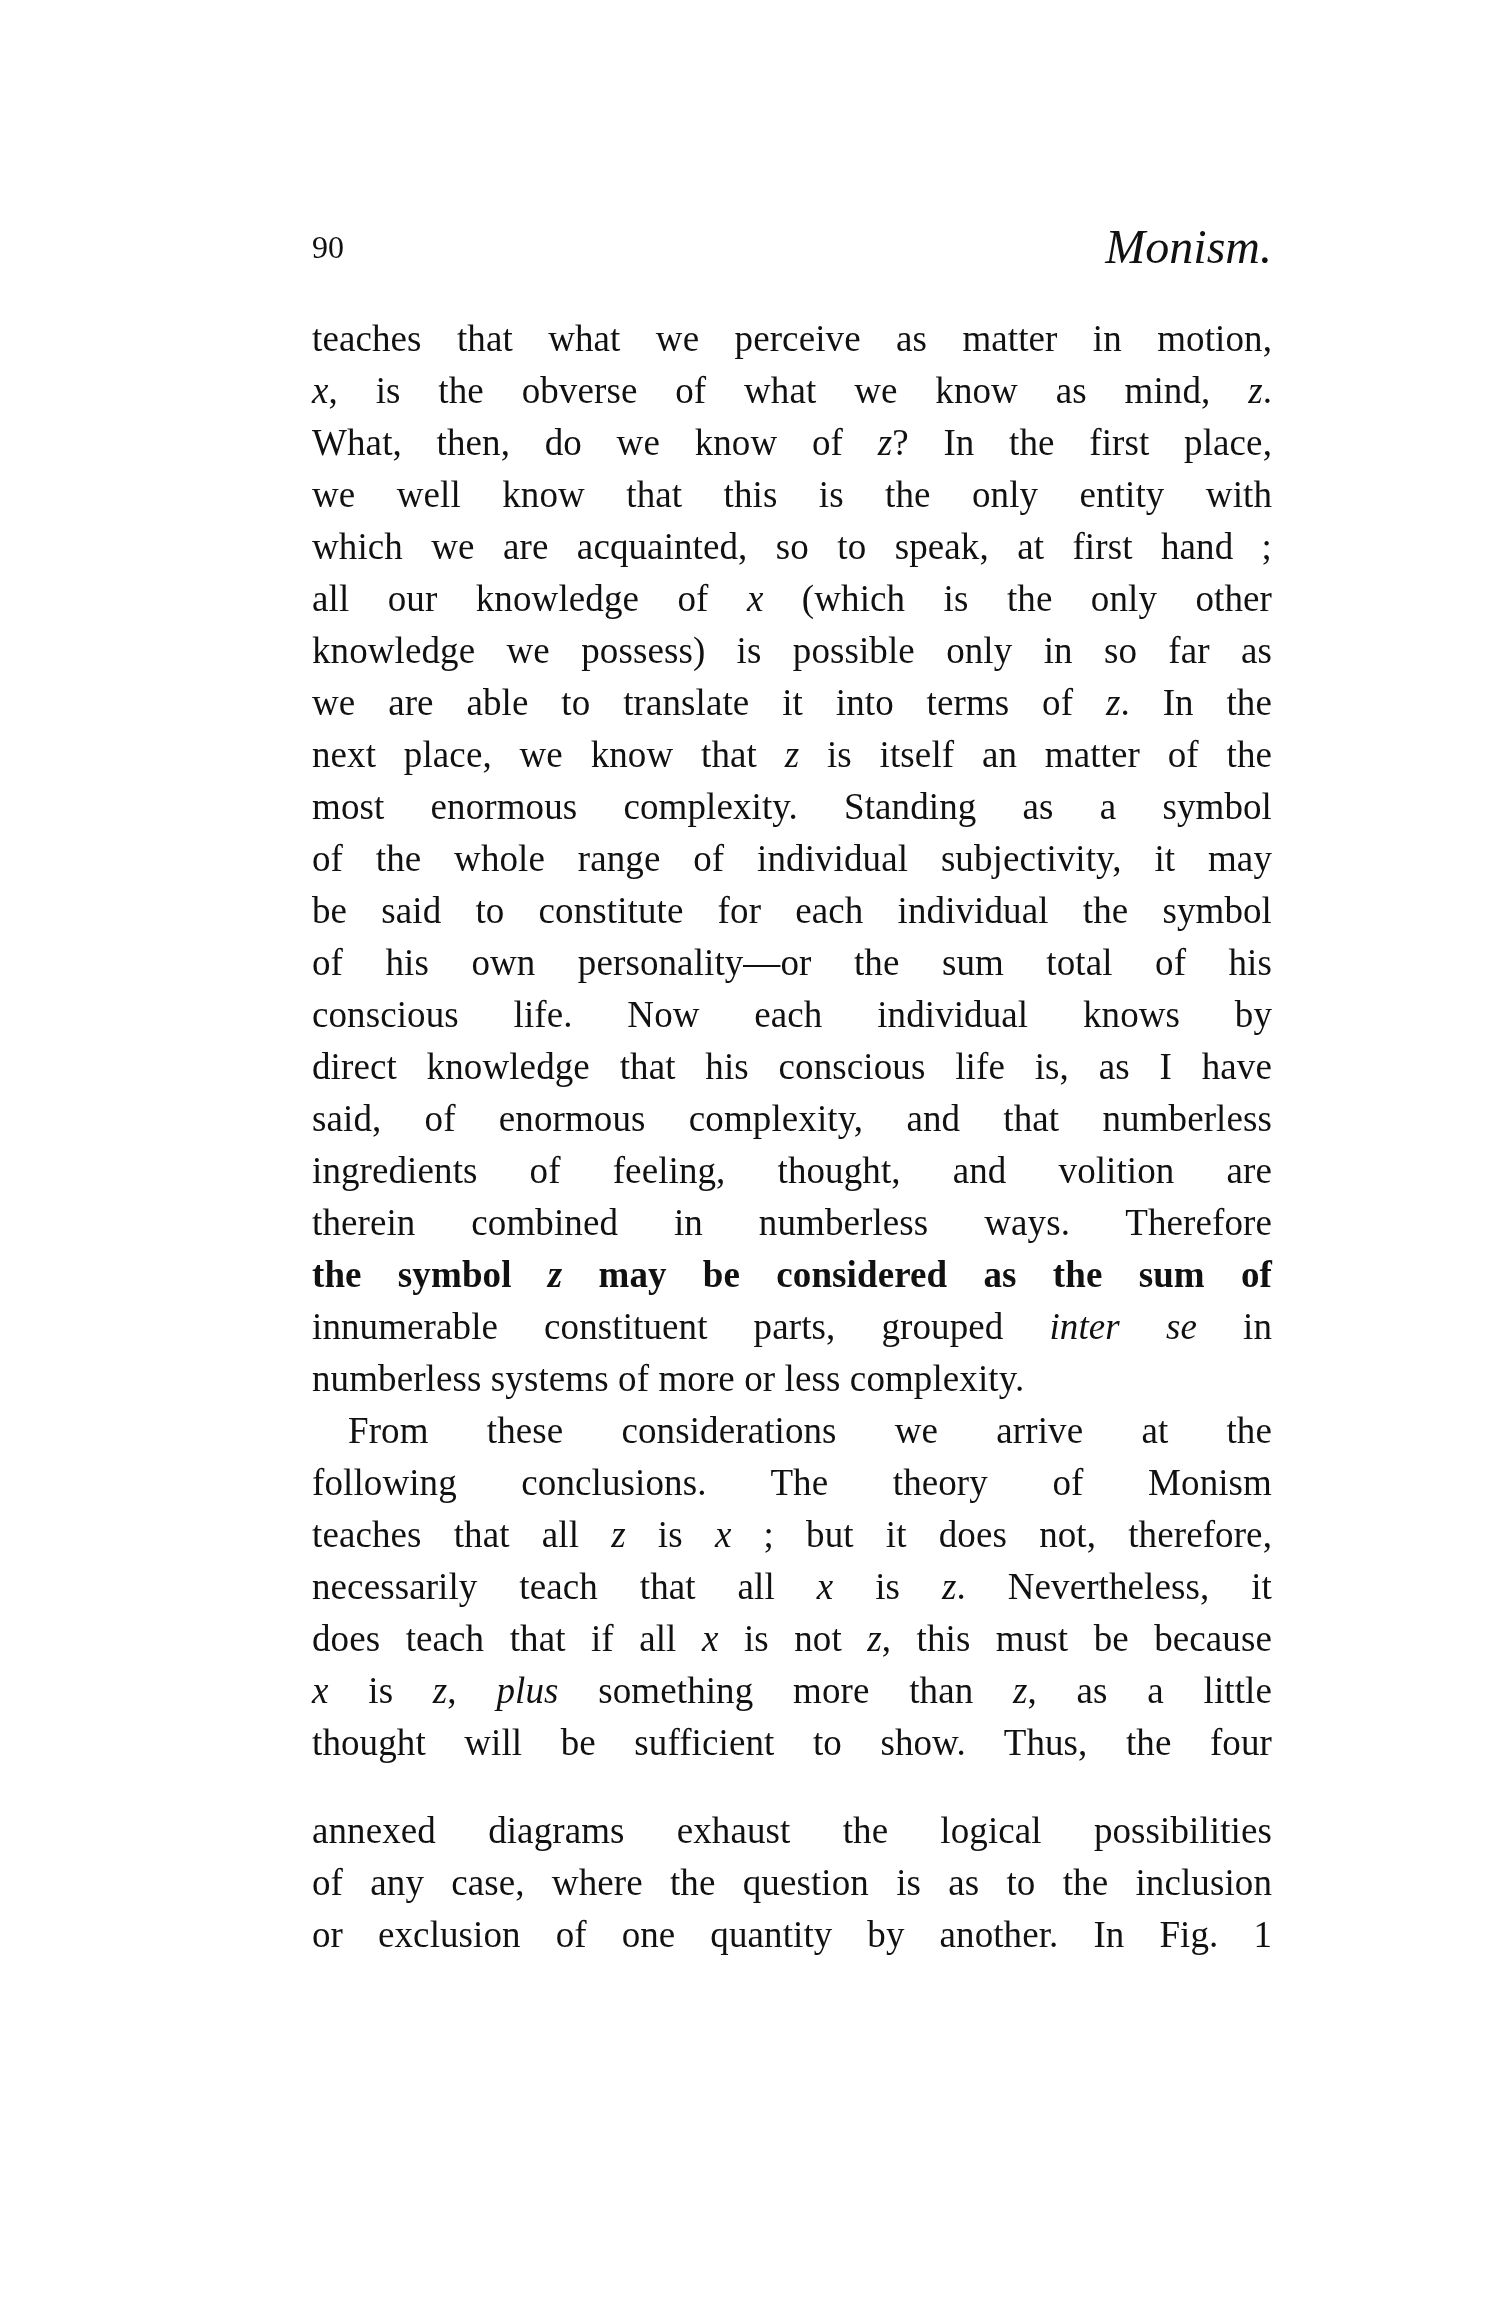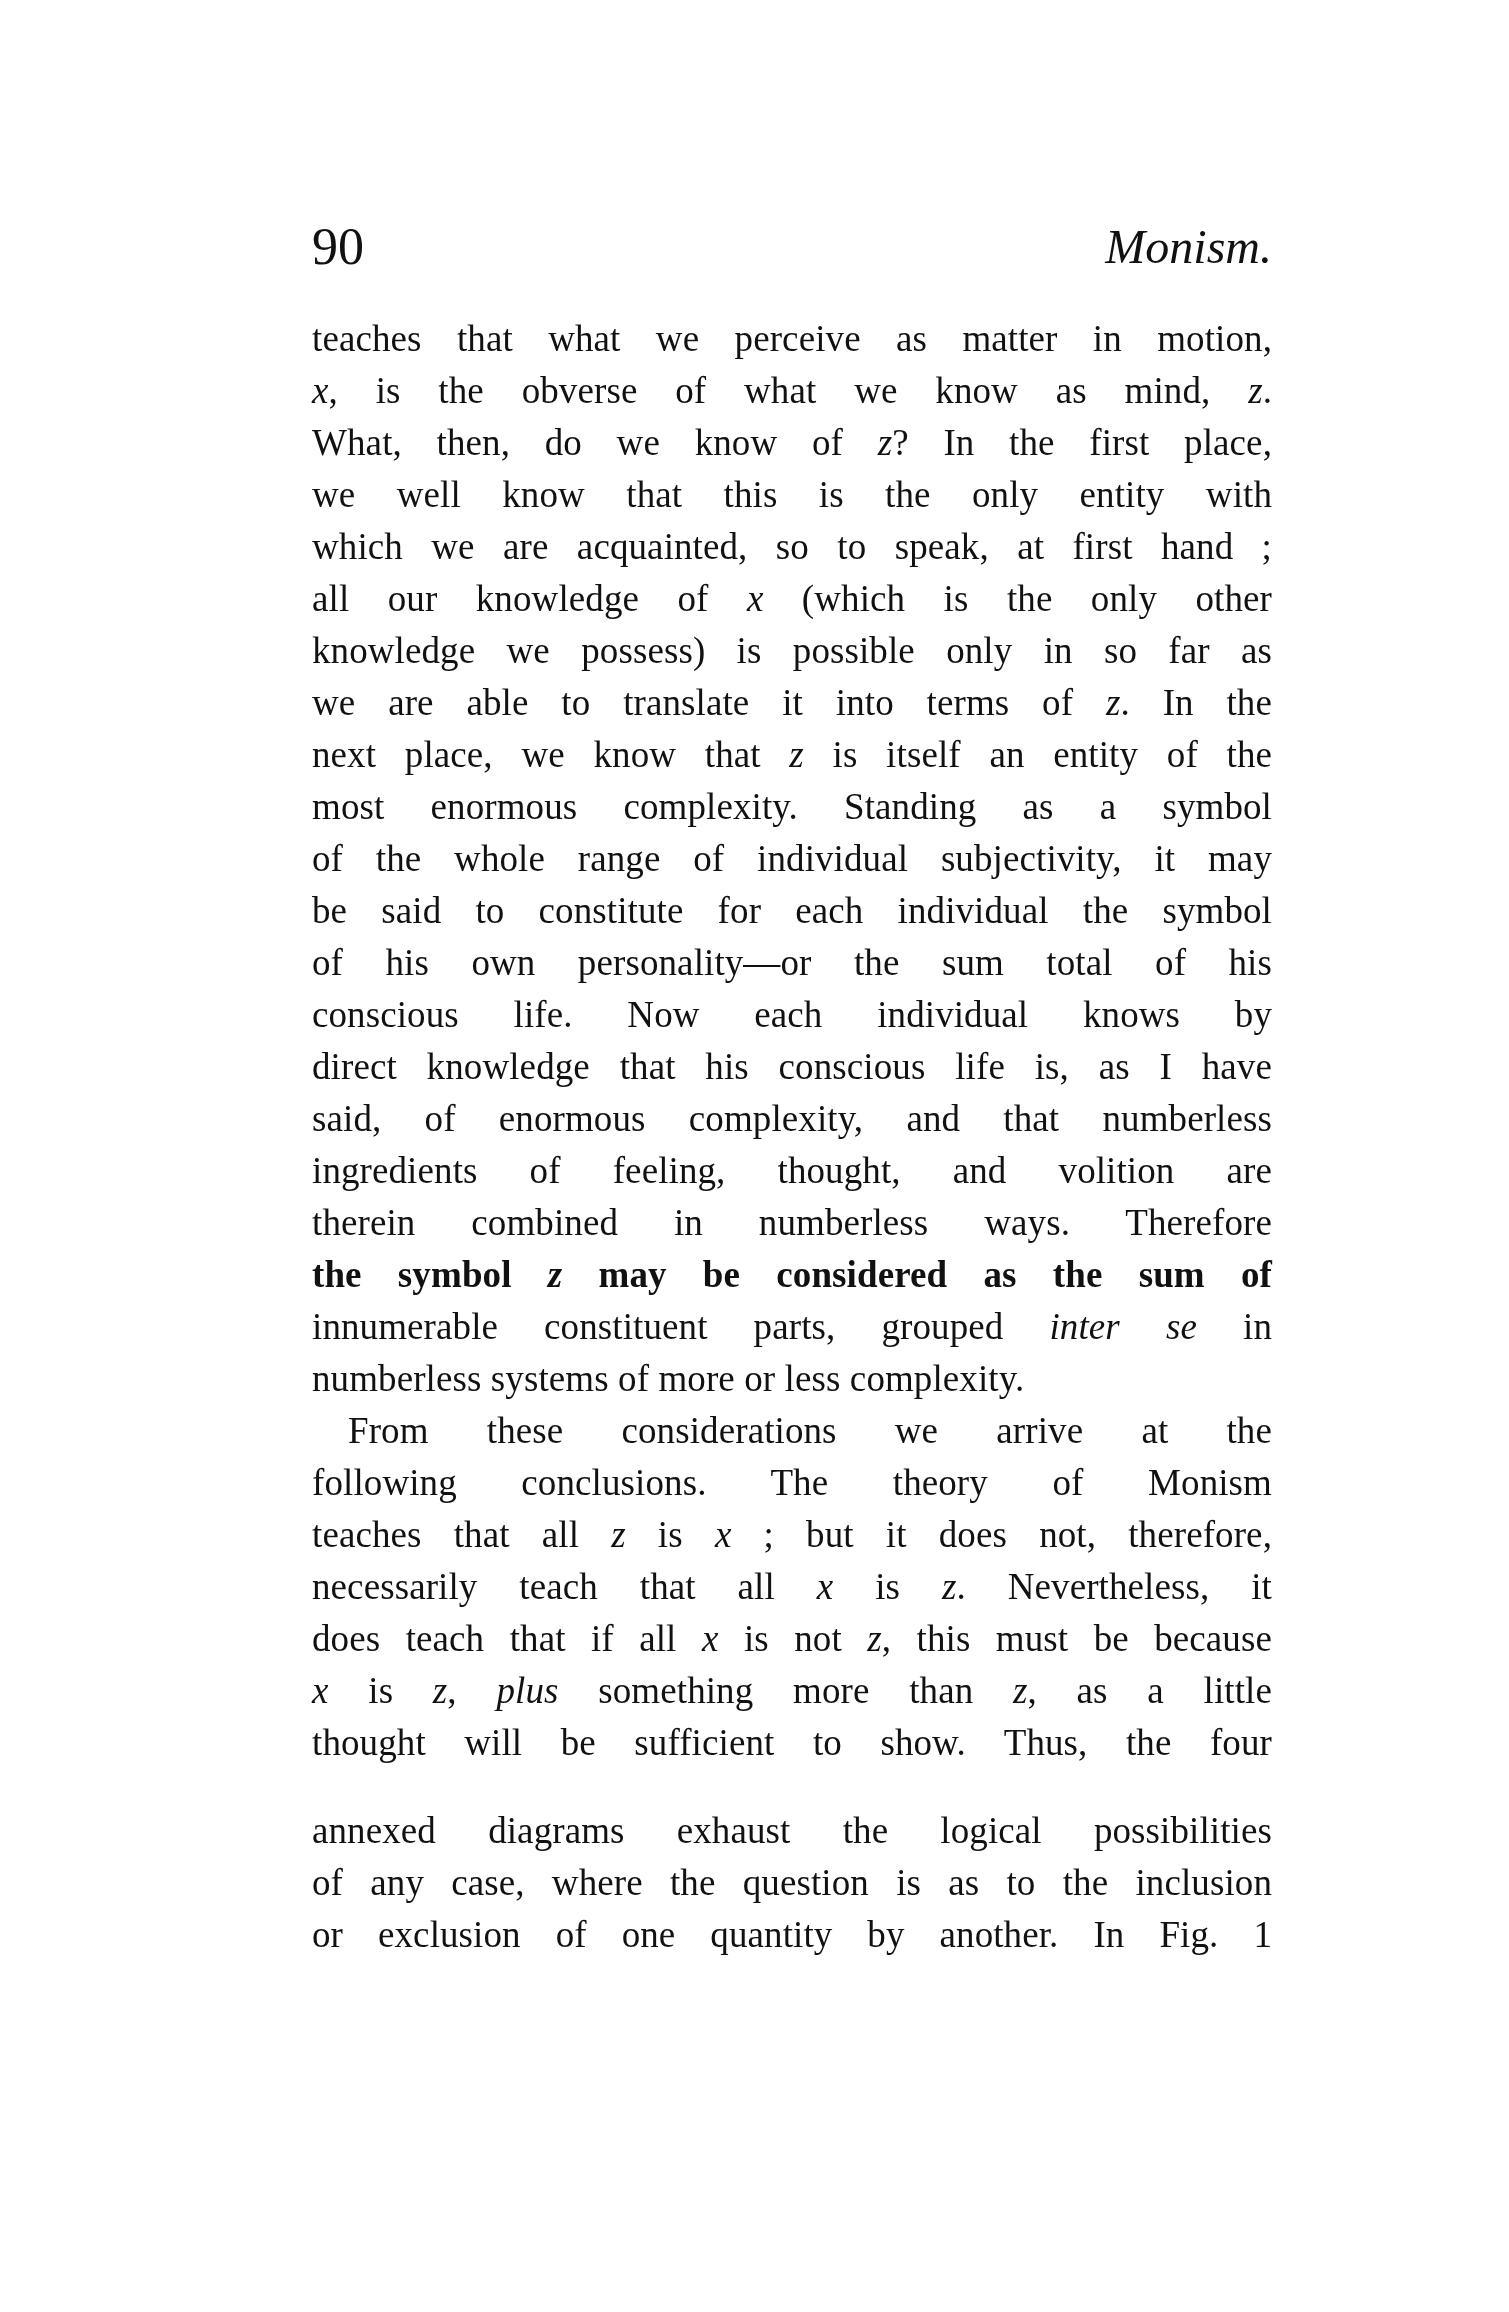--- a/index.html
+++ b/index.html
@@ -26,21 +26,21 @@
       position: absolute;
       left: 312px;
       top: 212px;
       width: 960px;
       height: 70px;
     }
     .page-number {
       position: absolute;
       left: 0;
       top: 0;
-      font-size: 52px;
+      font-size: 32px;
       line-height: 70px;
     }
     .running-title {
       position: absolute;
       left: 0;
       right: 0;
       top: 0;
       text-align: right;
       font-style: italic;
       font-size: 48px;
@@ -83,21 +83,21 @@
   <div class="text-block" id="text-block">
       <div>
         <span class="line" style="white-space: normal;"><span>teaches that what we perceive as matter in motion,</span></span>
         <span class="line" style="white-space: normal;"><em>x</em><span>, is the obverse of what we know as mind, </span><em>z</em><span>.</span></span>
         <span class="line" style="white-space: normal;"><span>What, then, do we know of </span><em>z</em><span>?  In the first place,</span></span>
         <span class="line" style="white-space: normal;"><span>we well know that this is the only entity with</span></span>
         <span class="line" style="white-space: normal;"><span>which we are acquainted, so to speak, at first hand ;</span></span>
         <span class="line" style="white-space: normal;"><span>all our knowledge of </span><em>x</em><span> (which is the only other</span></span>
         <span class="line" style="white-space: normal;"><span>knowledge we possess) is possible only in so far as</span></span>
         <span class="line" style="white-space: normal;"><span>we are able to translate it into terms of </span><em>z</em><span>.  In the</span></span>
-        <span class="line" style="white-space: normal;"><span>next place, we know that </span><em>z</em><span> is itself an entity of the</span></span>
+        <span class="line" style="white-space: normal;"><span>next place, we know that </span><em>z</em><span> is itself an matter of the</span></span>
         <span class="line" style="white-space: normal;"><span>most enormous complexity.  Standing as a symbol</span></span>
         <span class="line" style="white-space: normal;"><span>of the whole range of individual subjectivity, it may</span></span>
         <span class="line" style="white-space: normal;"><span>be said to constitute for each individual the symbol</span></span>
         <span class="line" style="white-space: normal;"><span>of his own personality—or the sum total of his</span></span>
         <span class="line" style="white-space: normal;"><span>conscious life.  Now each individual knows by</span></span>
         <span class="line" style="white-space: normal; font-family: Liberation Serif, serif;"><span>direct knowledge that his conscious life is, as I have</span></span>
         <span class="line" style="white-space: normal;"><span>said, of enormous complexity, and that numberless</span></span>
         <span class="line" style="white-space: normal;"><span>ingredients of feeling, thought, and volition are</span></span>
         <span class="line" style="white-space: normal;"><span>therein combined in numberless ways.  Therefore</span></span>
         <span class="line" style="white-space: normal; font-weight: bold;"><span>the symbol </span><em>z</em><span> may be considered as the sum of</span></span>

